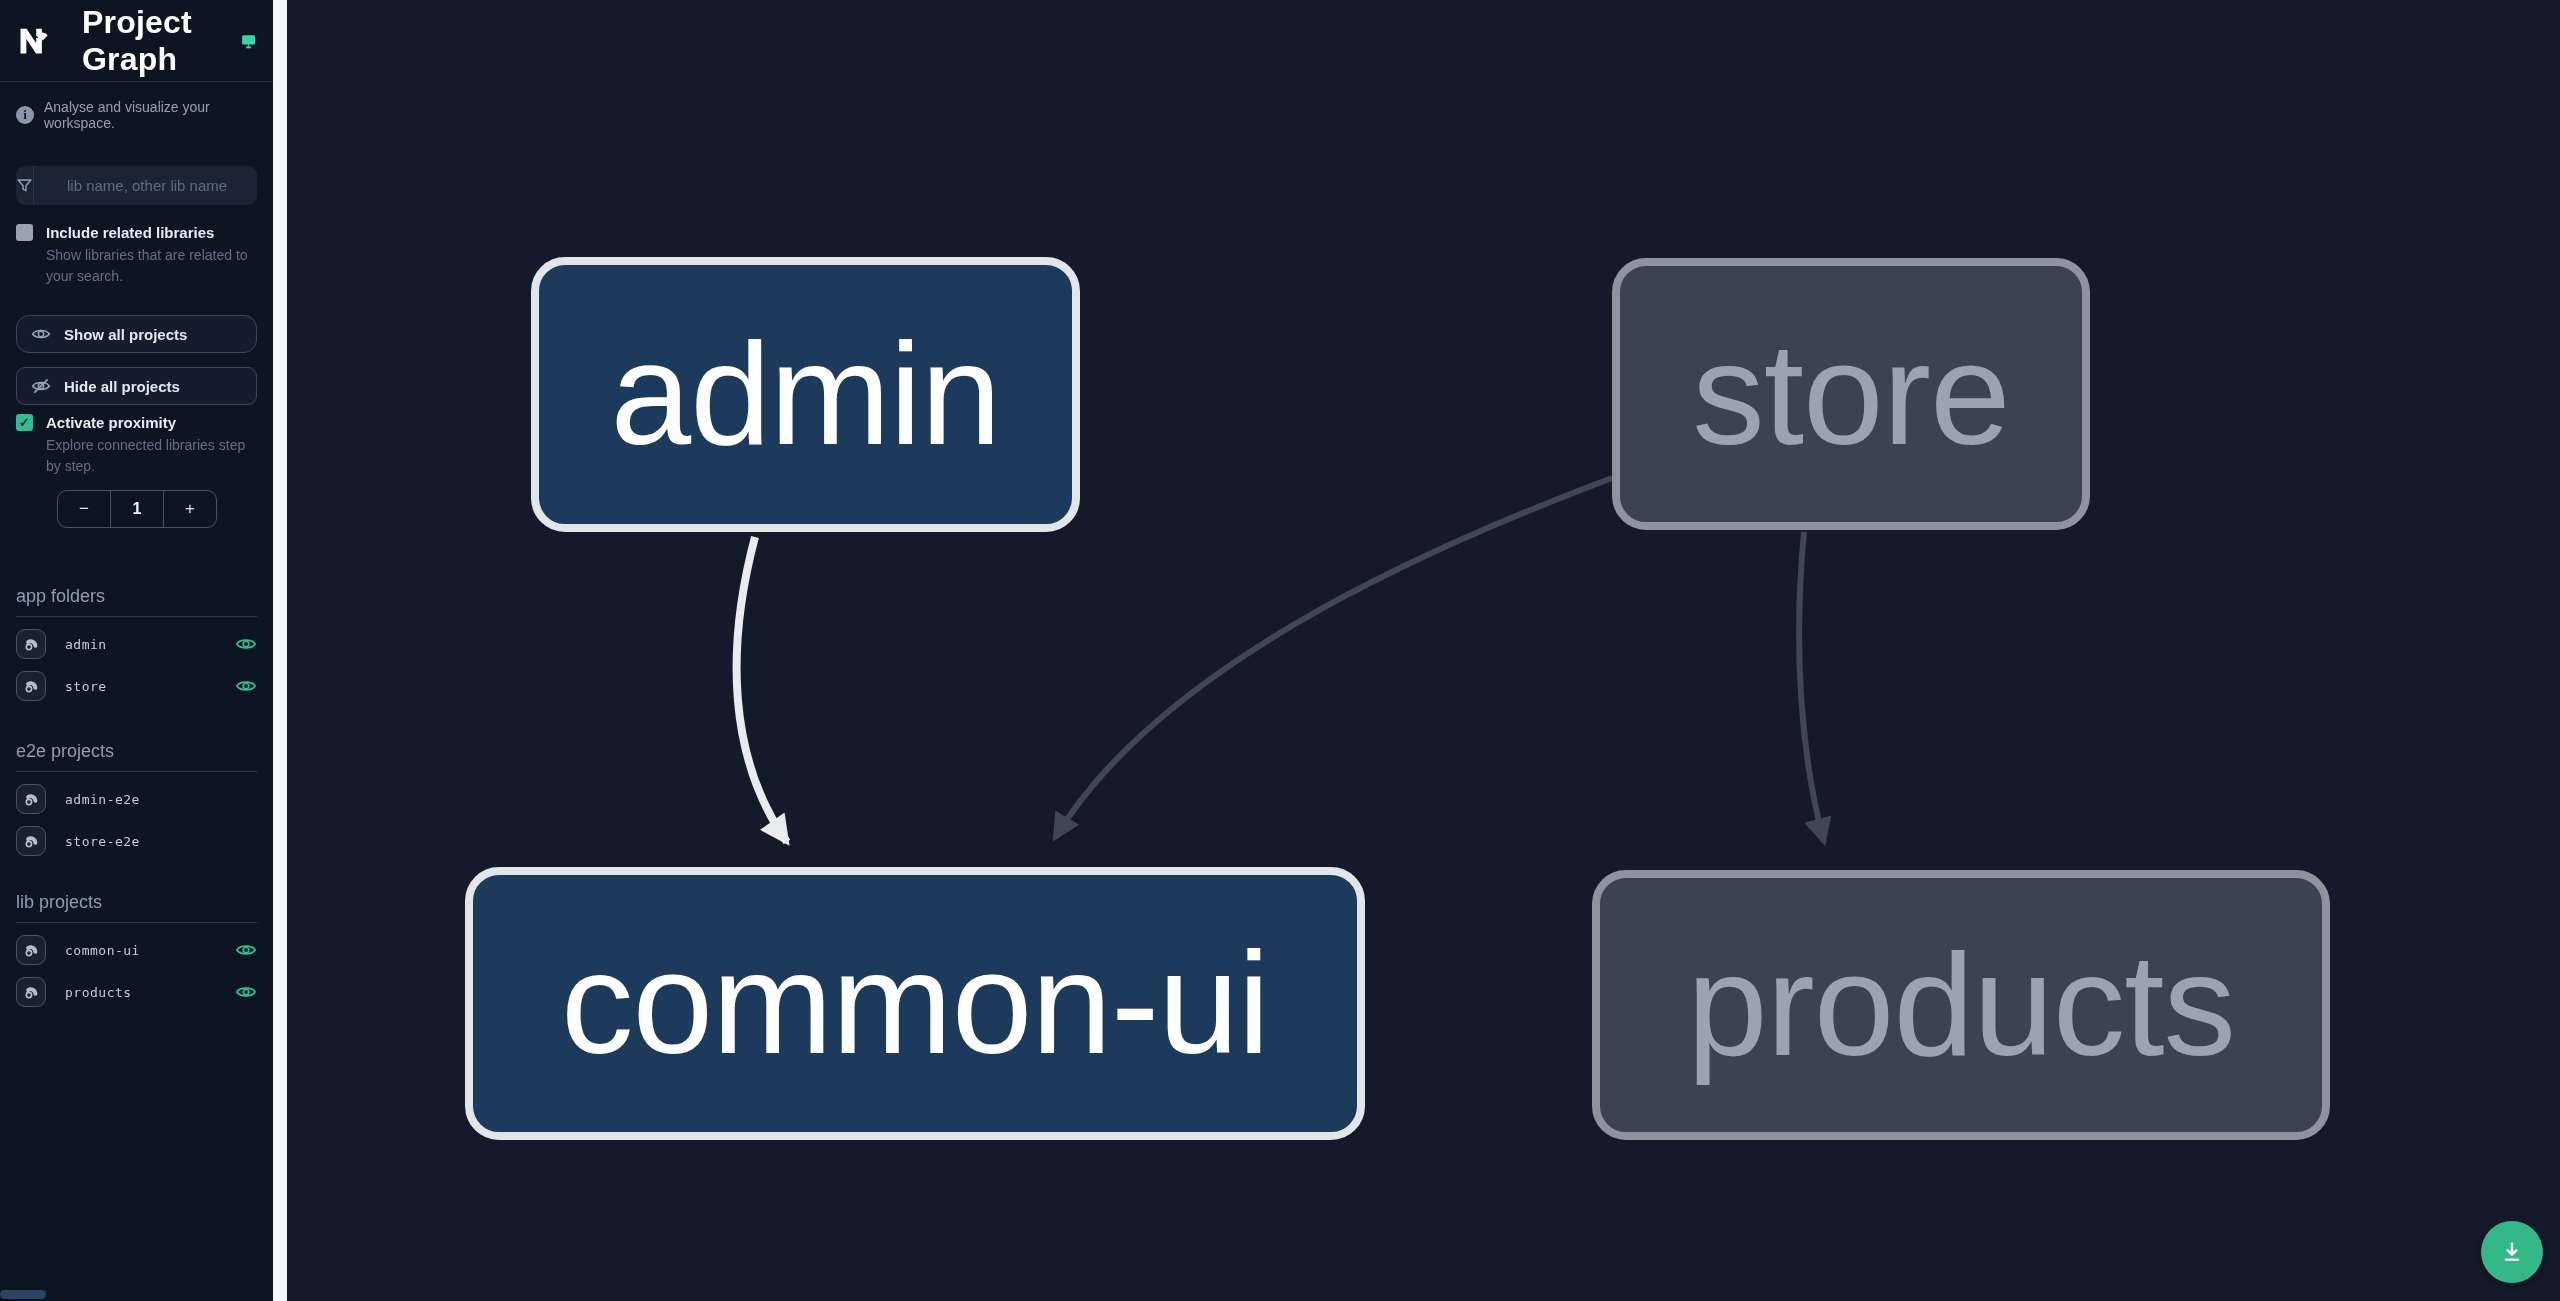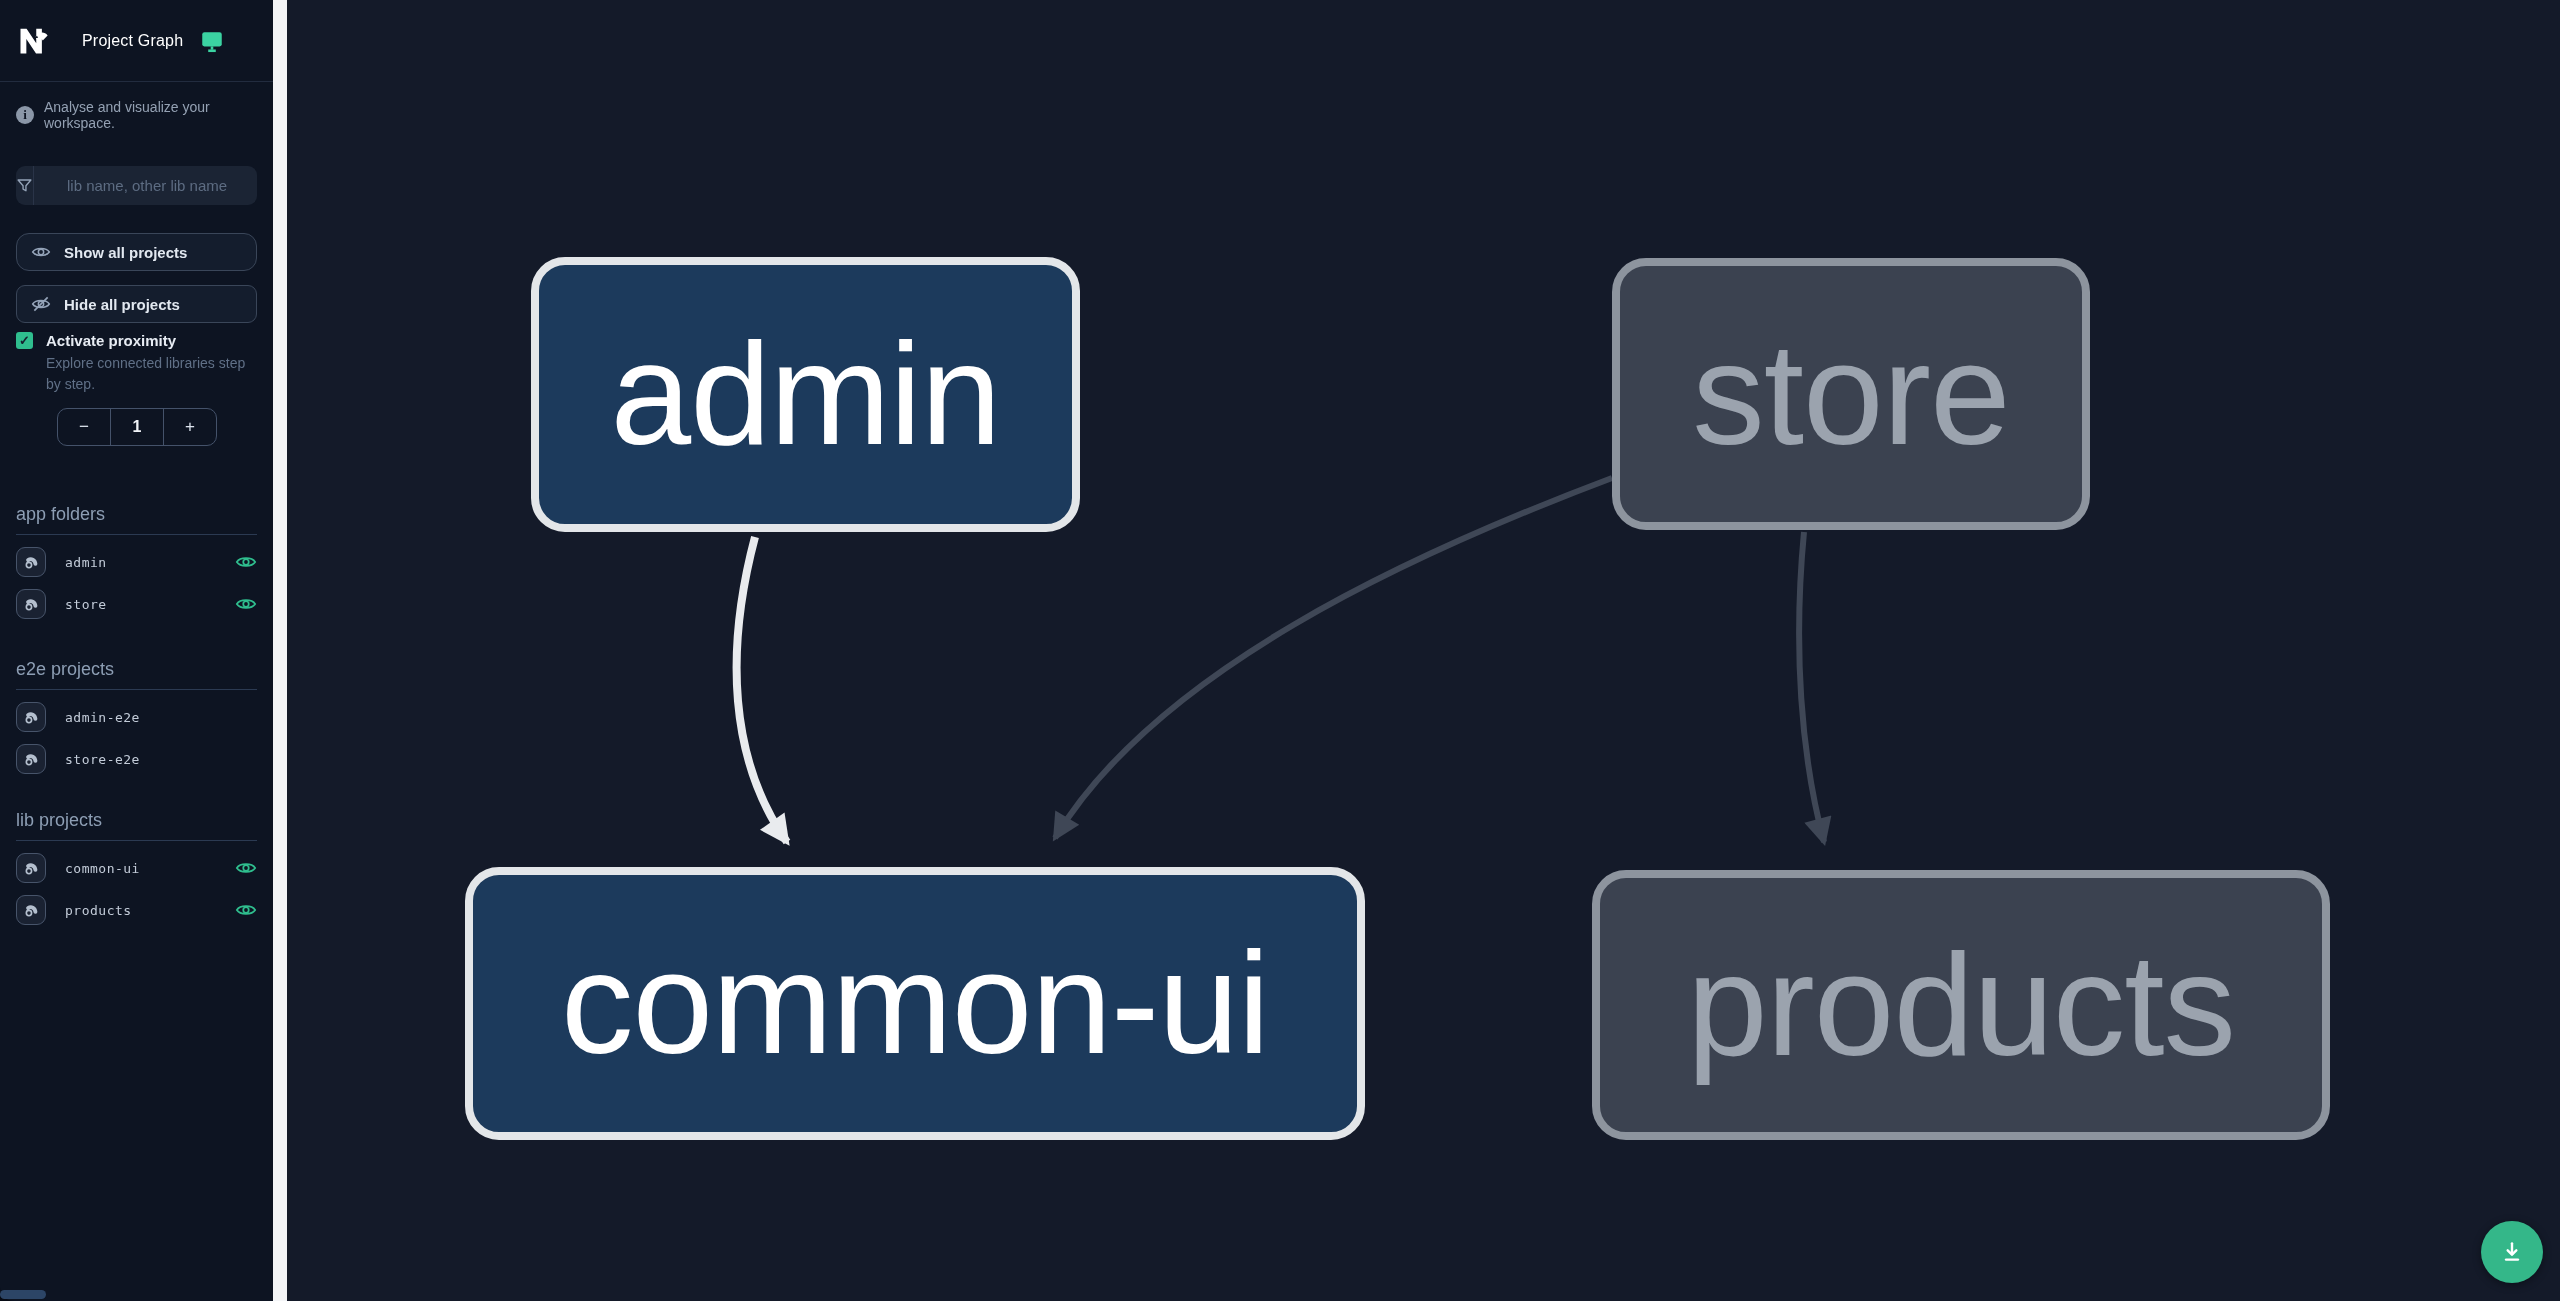--- a/index.html
+++ b/index.html
@@ -8,21 +8,21 @@
 
   
   .sidebar { position:absolute; left:0; top:0; width:273px; height:1301px;
              background:#0d1422; border-bottom-left-radius:14px; z-index:2; }
   .resizer { position:absolute; left:273px; top:0; width:14px; height:1301px;
              background:#f4f5f7; z-index:3; }
 
   .sb-header { height:82px; display:flex; align-items:center; padding:0 16px;
                border-bottom:1px solid #222c3f; }
   .nx-logo { width:36px; height:36px; flex:0 0 auto; }
-  .sb-title { color:#ffffff; font-size:16px; font-weight:400; margin-left:30px; letter-spacing:.2px; }
+  .sb-title { color:#ffffff; font-size:32px; font-weight:700; margin-left:30px; letter-spacing:.2px; }
   .monitor-icon { margin-left:16px; width:26px; height:26px; }
 
   .tagline-row { display:flex; align-items:center; gap:10px; padding:0 16px; margin-top:17px; }
   .info-icon { width:18px; height:18px; border-radius:50%; background:#8b97a8; color:#0d1422;
                font-size:13px; font-weight:700; display:flex; align-items:center; justify-content:center;
                font-family:"Liberation Serif", serif; flex:0 0 auto; }
   .tagline { color:#94a1b3; font-size:14px; }
 
   .search-box { margin:35px 16px 0 16px; height:39px; background:#1b2434; border-radius:9px;
                 display:flex; align-items:stretch; overflow:hidden;gap:21px; }
@@ -124,20 +124,25 @@
 
   <div class="search-box">
     <div class="search-funnel">
       <svg width="17" height="17" viewBox="0 0 20 20" fill="none" stroke="#94a3b8" stroke-width="1.6" stroke-linejoin="round">
         <path d="M2.5 3.5h15l-5.8 6.8v5.9l-3.4-2v-3.9z"></path>
       </svg>
     </div>
     <input class="search-input" type="text" placeholder="lib name, other lib name" style="">
   </div>
 
+  <div class="check-row m1">
+    <div class="checkbox gray"></div>
+    <div class="check-label">Include related libraries</div>
+    <div class="check-desc">Show libraries that are related to your search.</div>
+  </div>
 
   <div class="sb-btn first">
     <svg width="20" height="20" viewBox="0 0 24 24" fill="none" stroke="#94a3b8" stroke-width="1.8">
       <path d="M2 12c3.5-5.5 16.5-5.5 20 0-3.5 5.5-16.5 5.5-20 0z"></path>
       <circle cx="12" cy="12" r="3.2"></circle>
     </svg>
     <span>Show all projects</span>
   </div>
 
   <div class="sb-btn second">

